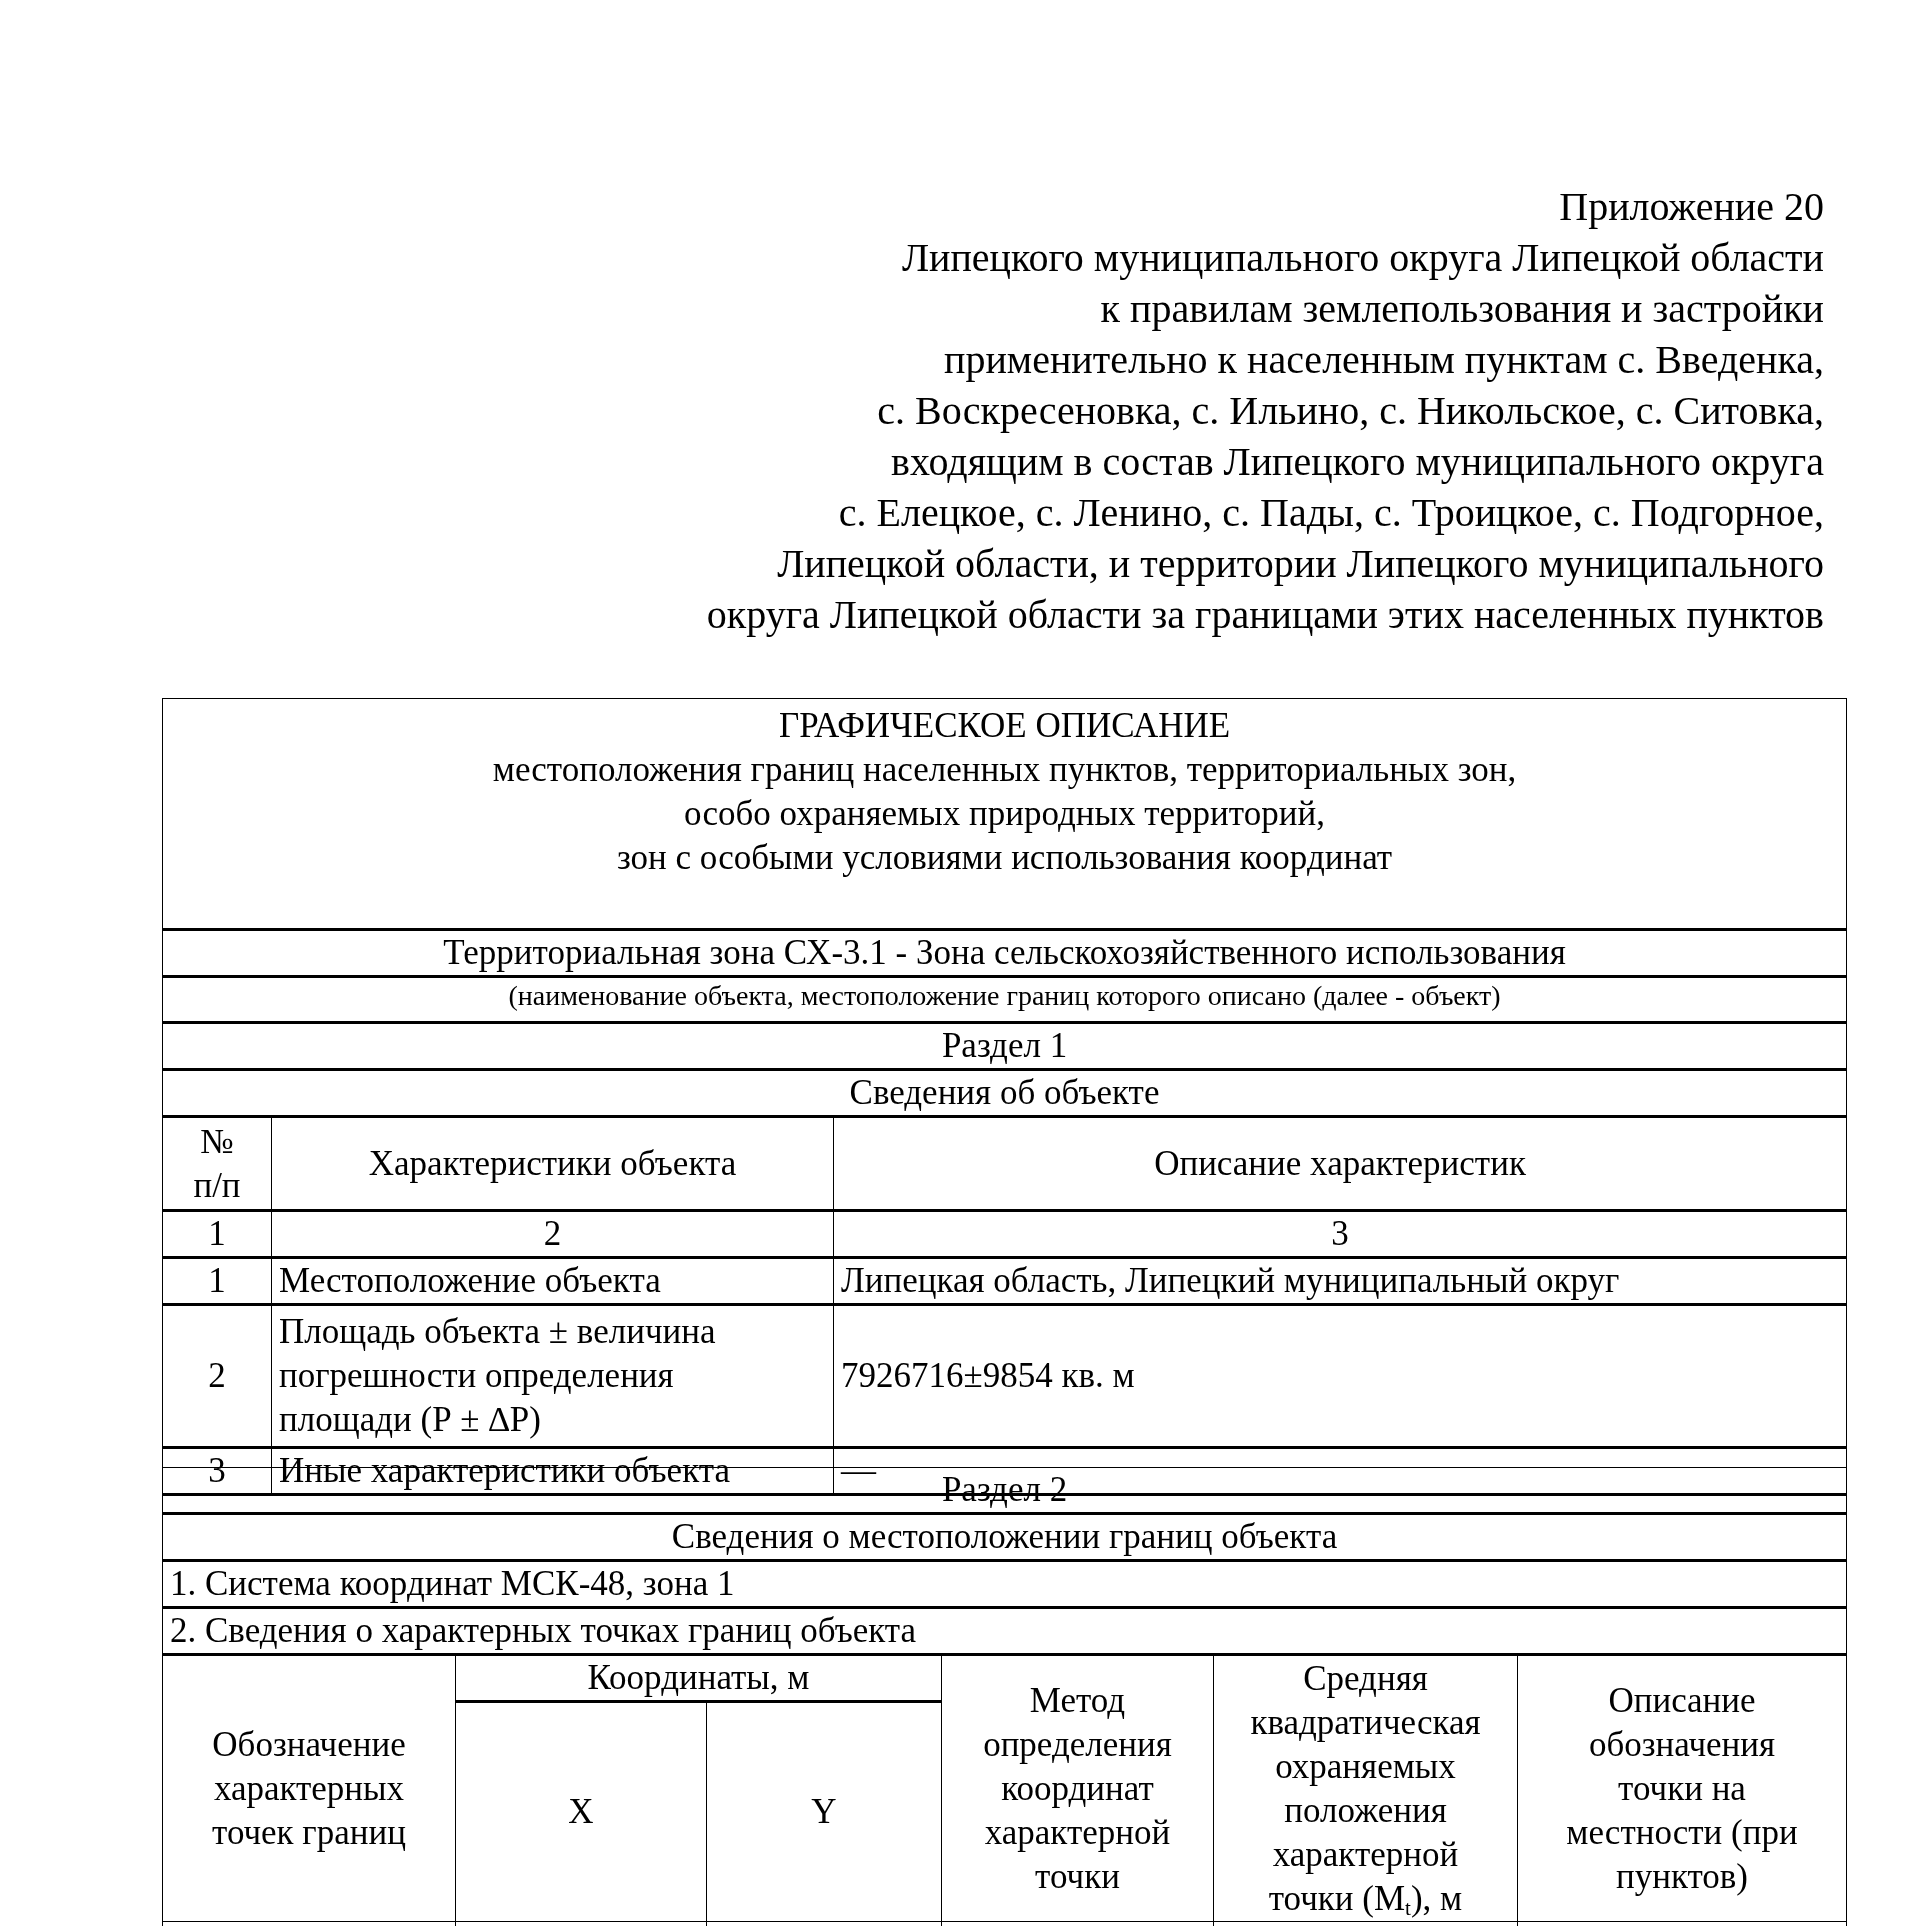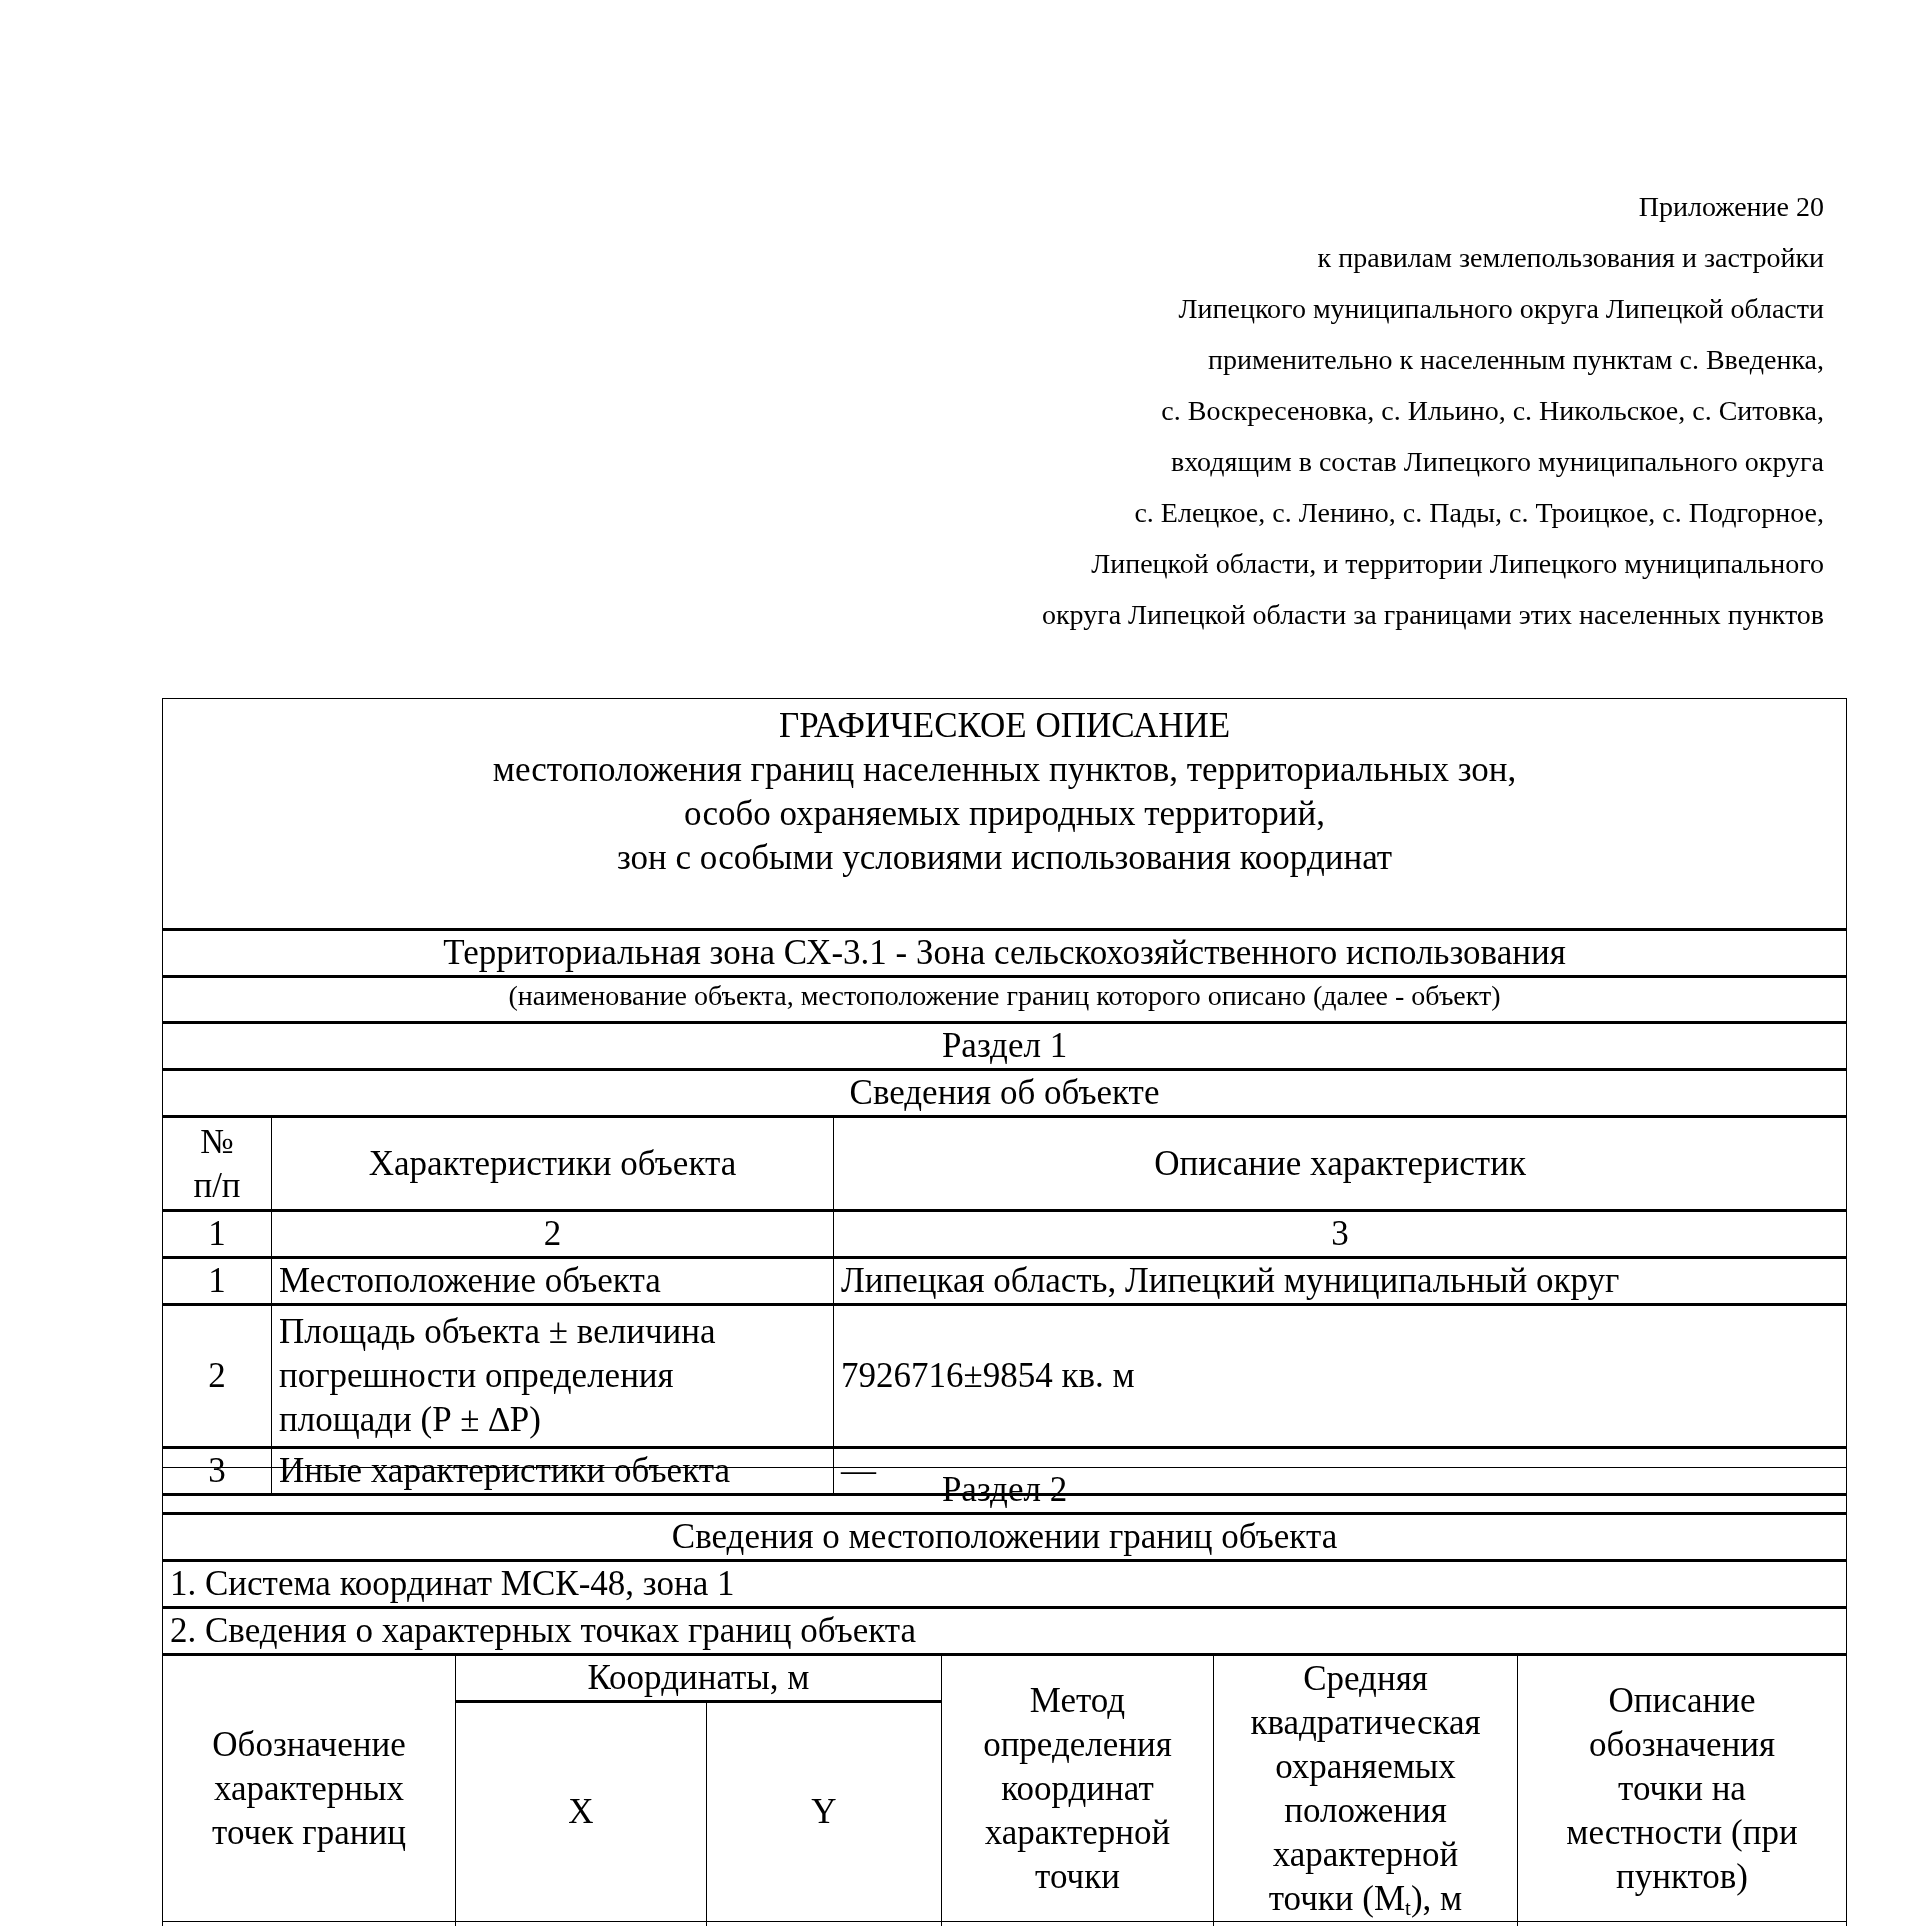--- a/index.html
+++ b/index.html
@@ -2,21 +2,21 @@
 <html style="font-size:6.2px"><head>
 <meta charset="utf-8">
 <style>
   html, body { margin: 0; padding: 0; background: #ffffff; }
   body {
     width: 1911px; height: 2703px; position: relative; overflow: hidden;
     font-family: "Liberation Serif", "DejaVu Serif", serif; color: #000;
   }
   .appendix {
     position: absolute; right: 87px; top: 181px; width: 1387px;
-    text-align: right; font-size: 28px; line-height: 51px;
+    text-align: right; font-size: 40px; line-height: 51px;
   }
   .appendix div { white-space: nowrap; }
   .tbl {
     position: absolute; left: 162px; width: 1684px; border-collapse: collapse;
     table-layout: fixed; font-size: 35px; line-height: 44px;
   }
   .tbl td {
     border: 1.5px solid #000; padding: 0 7px; vertical-align: middle;
     overflow: hidden;
     margin-left: 8px;
@@ -26,22 +26,22 @@
   .thickb td { border-bottom-width: 3.9px; }
   .small { font-size: 28px; line-height: 31px; }
   .head-lines div { white-space: nowrap; }
   sub { font-size: 60%; vertical-align: -0.25em; line-height: 0; }
 </style>
 </head>
 <body>
 
 <div class="appendix">
   <div>Приложение 20</div>
+  <div>Липецкого муниципального округа Липецкой области</div>
   <div>к правилам землепользования и застройки</div>
-  <div>Липецкого муниципального округа Липецкой области</div>
   <div>применительно к населенным пунктам с. Введенка,</div>
   <div>с. Воскресеновка, с. Ильино, с. Никольское, с. Ситовка,</div>
   <div>входящим в состав Липецкого муниципального округа</div>
   <div>с. Елецкое, с. Ленино, с. Пады, с. Троицкое, с. Подгорное,</div>
   <div>Липецкой области, и территории Липецкого муниципального</div>
   <div>округа Липецкой области за границами этих населенных пунктов</div>
 </div>
 
 <table class="tbl" style="top:698px;">
   <colgroup>

